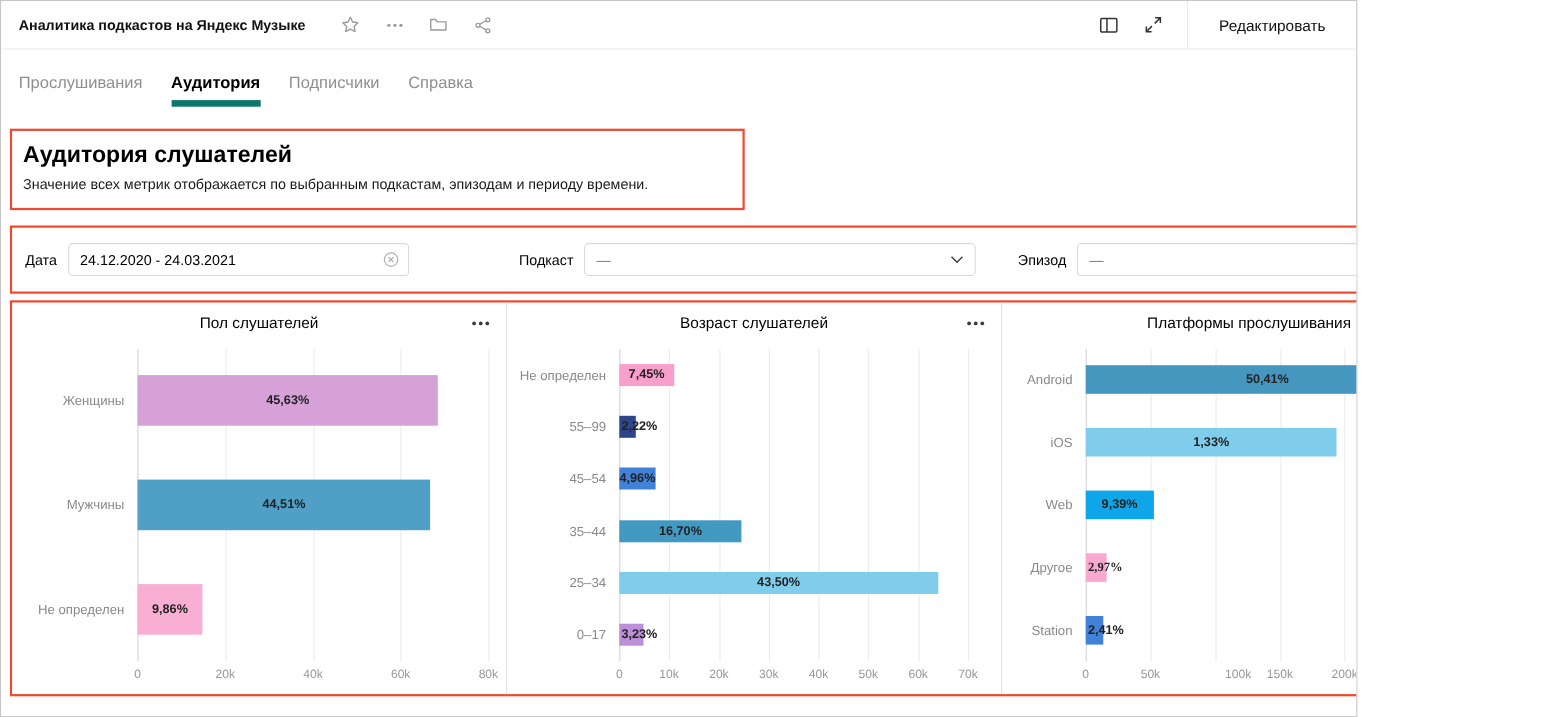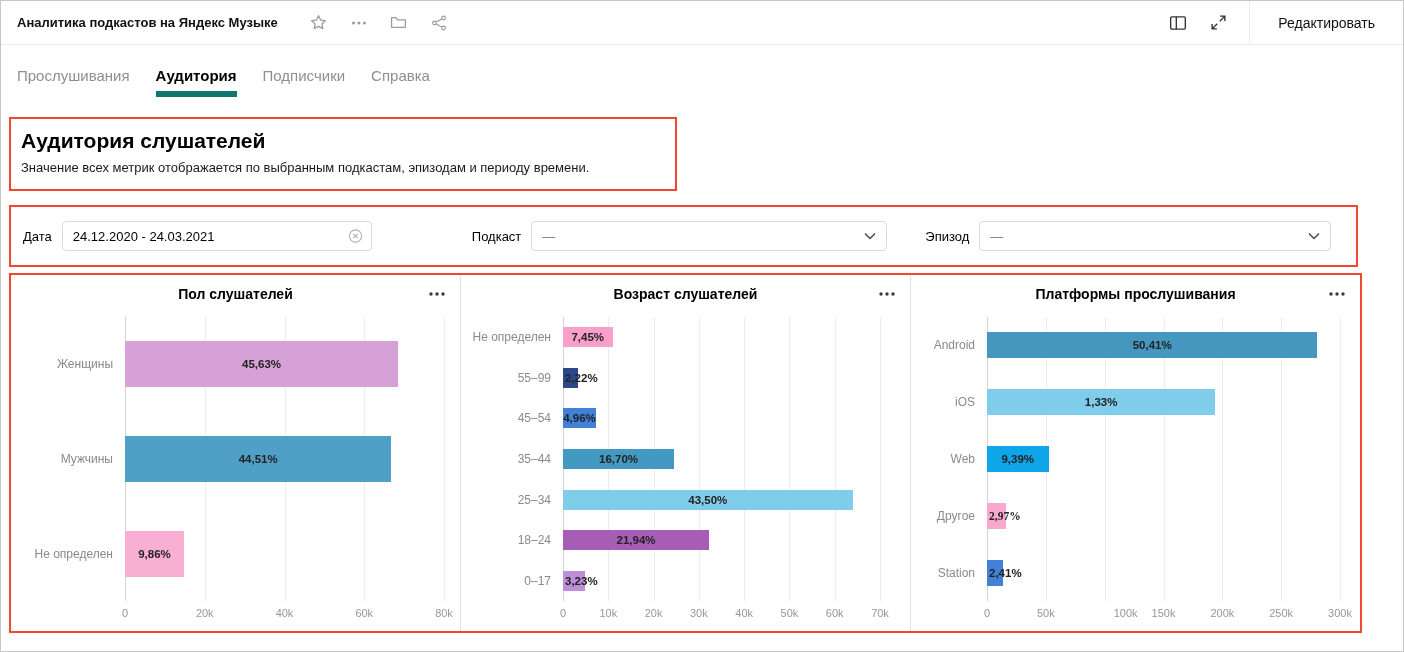--- a/index.html
+++ b/index.html
@@ -1,19 +1,19 @@
 <!DOCTYPE html>
 <html><head>
 <meta charset="utf-8">
 <style>
   * { margin:0; padding:0; box-sizing:border-box; }
   html,body { background:#fff; }
   body { font-family:"Liberation Sans", sans-serif; }
 
-  .screen { width:1404px; height:652px; background:#fff; border:1px solid #c7c7c7;
+  .screen { width:1234px; height:652px; background:#fff; border:1px solid #c7c7c7;
             position:relative; overflow:hidden; }
 
   
   .topbar { height:44px; display:flex; align-items:stretch; justify-content:space-between;
             border-bottom:1px solid #ececec; }
   .topbar-left { display:flex; align-items:center; gap:22px; padding-left:16px; }
   .doc-title { font-size:13px; font-weight:700; color:#111; margin-right:10px; white-space:nowrap; }
   .tb-icon { display:flex; align-items:center; justify-content:center; width:18px; height:18px;
              color:#9b9b9b; cursor:pointer; }
   .topbar-right { display:flex; align-items:stretch; }
@@ -49,21 +49,21 @@
   .chev  { position:absolute; right:10px; top:50%; transform:translateY(-50%); display:flex; }
   .gap-podcast { margin-left:100px; }
   .gap-episode { margin-left:38px; }
   .gap-episode .f-select { width:352px; }
 
   
   .charts-box { margin:6px 0 0 8px; width:1353px; height:360px; display:flex; }
   .chart-panel { flex:1; position:relative; padding:10px 8px 6px; min-width:0; }
   .chart-panel + .chart-panel { border-left:1px solid #e3e3e3; }
   .chart-head { position:relative; text-align:center; height:22px; }
-  .chart-title { font-size:14px; font-weight:700; color:#000; }
+  .chart-title { font-size:14px; font-weight:400; color:#000; }
   .chart-menu { position:absolute; right:6px; top:2px; cursor:pointer; display:flex; }
 
   .chart-body { position:relative; height:284px; margin-top:10px; }
   .grid-layer { position:absolute; top:0; bottom:0; left:var(--lw); right:var(--rp); }
   .gridline { position:absolute; top:0; bottom:0; width:1px; background:#ececec; }
   .gridline.first { background:#d4d4d4; }
   .rows-layer { position:absolute; inset:0; display:flex; flex-direction:column; }
   .crow { flex:1; display:flex; align-items:center; min-height:0; }
   .ylabel { width:var(--lw); padding-right:12px; text-align:right; font-size:12px; color:#8a8a8a;
             white-space:nowrap; overflow:hidden; }
@@ -294,28 +294,20 @@
             </div>
             <div class="crow">
               <span class="ylabel">25–34</span>
               <div class="track">
                 <div class="bar" style="width: 91.3571%; background: rgb(127, 205, 234);">
                   <span class="bar-label">43,50%</span>
                 </div>
               </div>
             </div>
             <div class="crow">
-              <span class="ylabel">18–24</span>
-              <div class="track">
-                <div class="bar" style="width: 46.0714%; background: rgb(167, 92, 181);">
-                  <span class="bar-label">21,94%</span>
-                </div>
-              </div>
-            </div>
-            <div class="crow">
               <span class="ylabel">0–17</span>
               <div class="track">
                 <div class="bar" style="width: 6.78571%; background: rgb(189, 143, 217);">
                   <span class="bar-label outside">3,23%</span>
                 </div>
               </div>
             </div>
           </div>
       </div>
       <div class="chart-xaxis">

